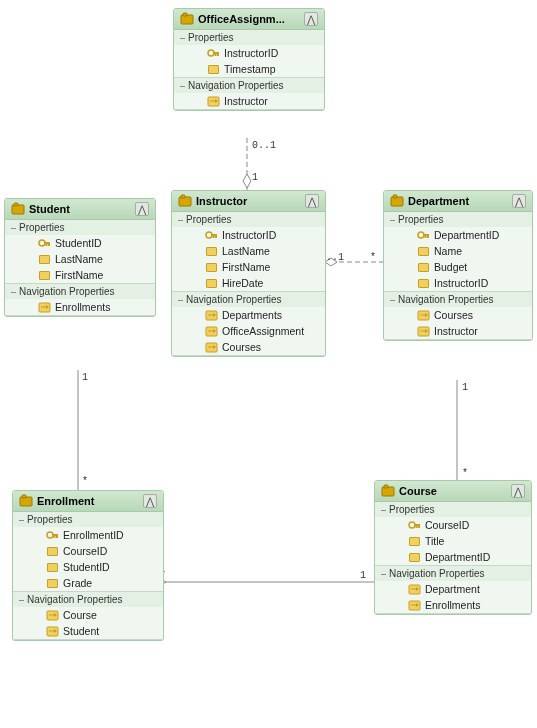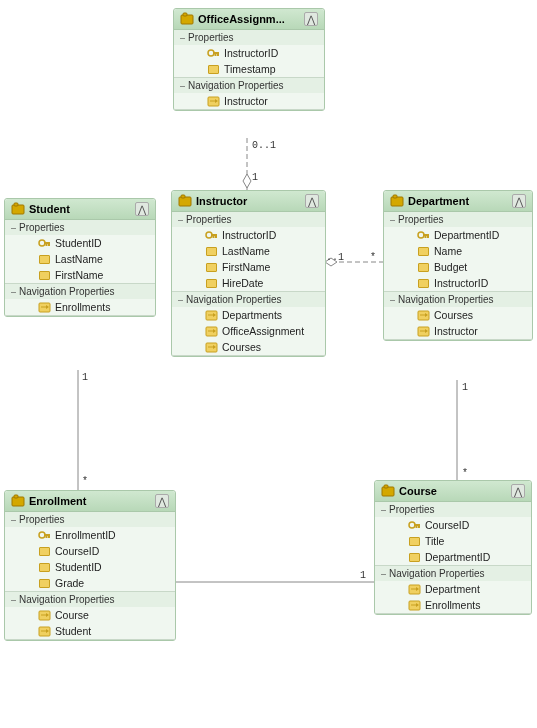--- a/index.html
+++ b/index.html
@@ -431,21 +431,21 @@
               <rect x="1" y="1" width="11" height="9" rx="1" fill="#f0d060" stroke="#c8a020" stroke-width="1"></rect>
               <line x1="3" y1="5" x2="9" y2="5" stroke="#c8a020" stroke-width="1"></line>
               <polygon points="8,3 11,5 8,7" fill="#c8a020"></polygon>
             </svg>
           </span>
         <span>Instructor</span>
       </div>
     </div>
   </div>
 
-  <div class="entity-box" style="left:4px; top:490px; width:172px;">
+  <div class="entity-box" style="left:12px; top:490px; width:152px;">
     <div class="entity-header">
       <div class="entity-header-left">
         <span class="entity-icon">
           <svg width="14" height="14" viewBox="0 0 14 14">
               <rect x="1" y="3" width="12" height="9" rx="1" fill="#d4a800" stroke="#a07800" stroke-width="1"></rect>
               <rect x="3" y="1" width="4" height="3" rx="1" fill="#d4a800" stroke="#a07800" stroke-width="1"></rect>
             </svg>
         </span>
         <span class="entity-title">Enrollment</span>
       </div>

